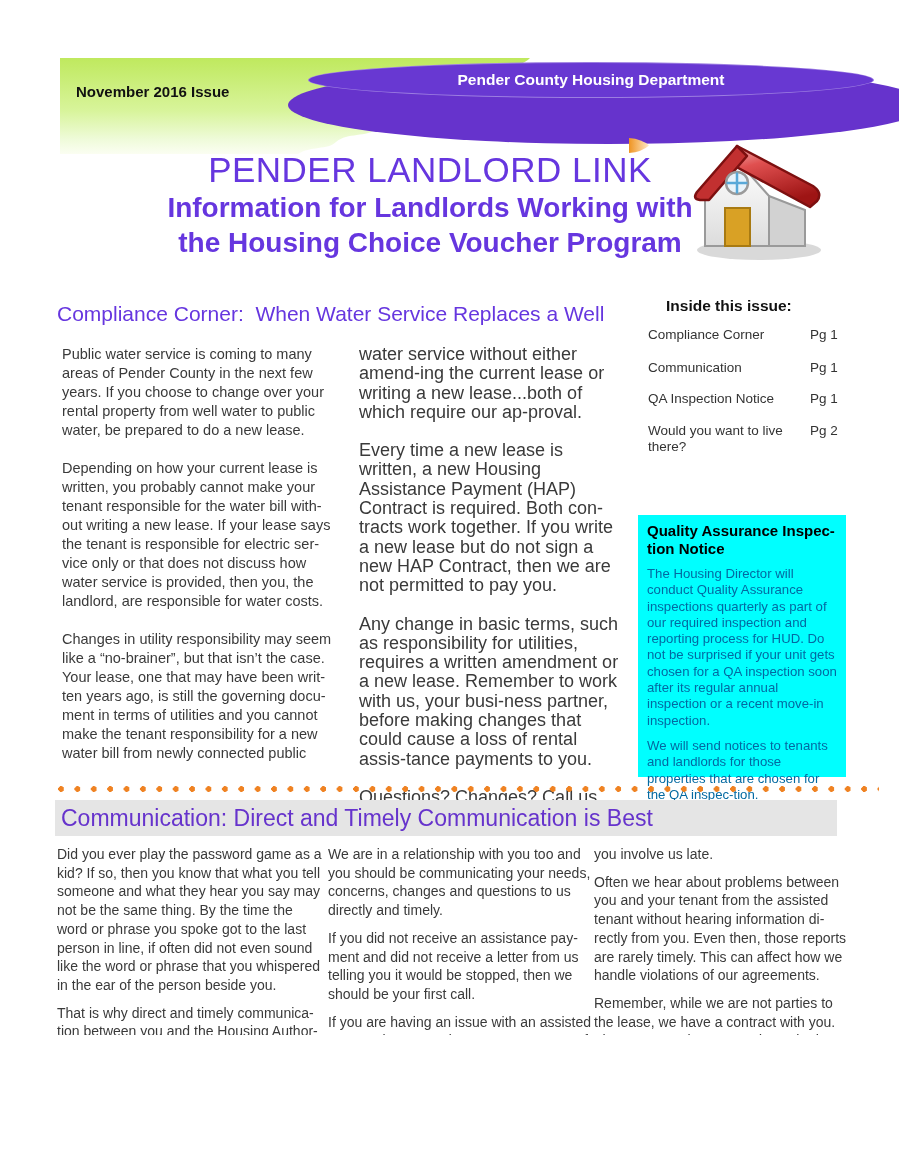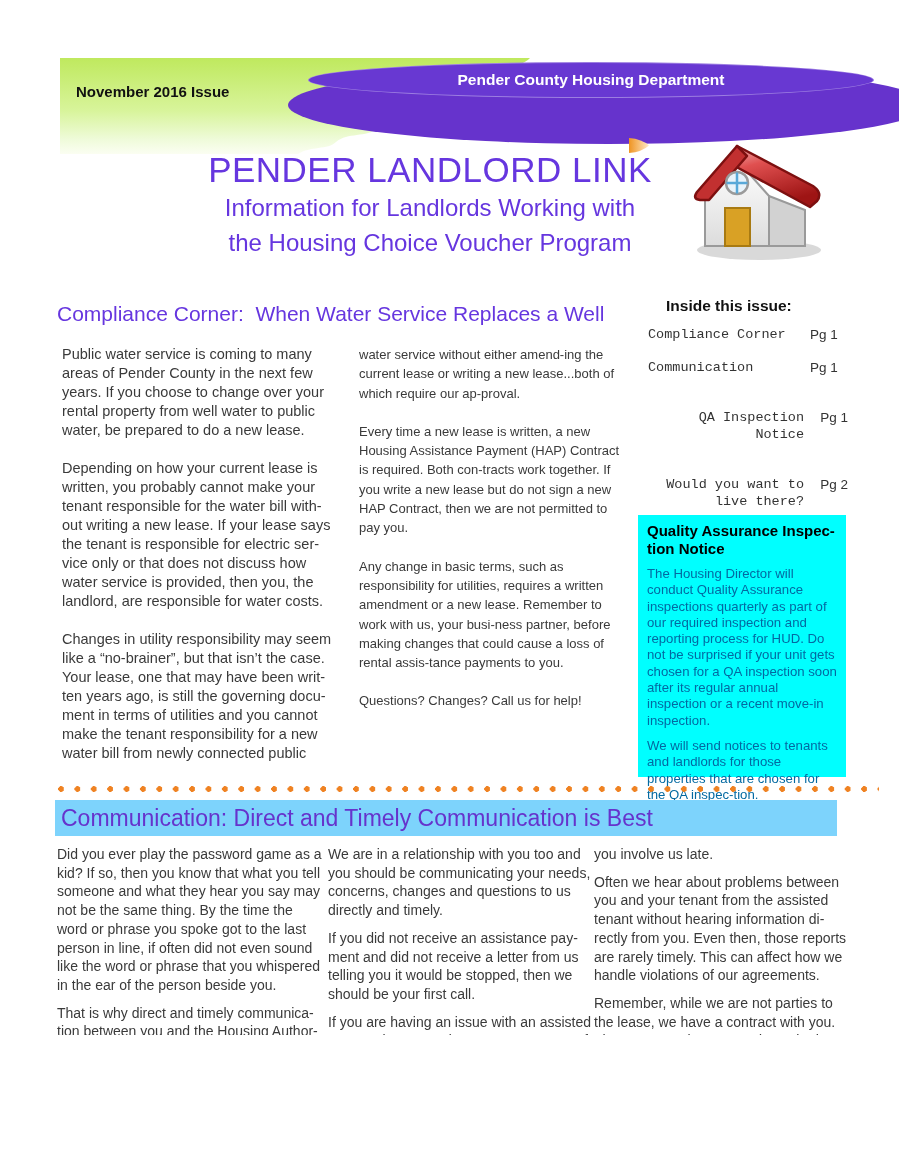--- a/index.html
+++ b/index.html
@@ -16,54 +16,54 @@
     background:#6633cc; border-radius:50%;
   }
   .ellipse-front {
     position:absolute; left:308px; top:62px; width:566px; height:36px;
     background:#6838d2; border-radius:50%; border:1px solid rgba(255,255,255,.35);
     display:flex; align-items:center; justify-content:center;
   }
   .ellipse-front span { color:#ffffff; font-weight:bold; font-size:15.5px; }
   .masthead-title { position:absolute; left:150px; top:150px; width:560px; text-align:center; color:#6636df; }
   .masthead-title .t1 { font-size:35px; line-height:40px; letter-spacing:.5px; }
-  .masthead-title .t2 { font-size:24px; line-height:35px; }
+  .masthead-title .t2 { font-size:28px; line-height:35px;font-weight:bold; }
   .pennant { position:absolute; left:628px; top:137px; width:22px; height:17px; }
   .house { position:absolute; left:683px; top:136px; width:150px; height:130px; }
   
   .section-heading-1 {
     position:absolute; left:57px; top:302px; width:600px;
     font-size:21px; color:#6636df; white-space:pre-wrap;
   }
   .body-col p { margin-bottom:19px; }
   .col-c1 { position:absolute; left:62px;  top:345px; width:274px; font-size:14.5px; line-height:19px; }
-  .col-c2 { position:absolute; left:359px; top:345px; width:264px; font-size:13px; line-height:19.3px; }
+  .col-c2 { position:absolute; left:359px; top:345px; width:264px; font-size:18px; line-height:19.3px; }
   
   .inside { position:absolute; left:648px; top:297px; width:200px; }
   .inside-heading { font-size:15.5px; font-weight:bold; color:#111; padding-left:18px; margin-bottom:12px; }
   .inside-row { display:flex; font-size:13.5px; color:#333; line-height:16.5px; }
-  .inside-row .lbl { flex:1; padding-right:6px;font-family:Liberation Mono, monospace; }
+  .inside-row .lbl { flex:1; padding-right:0; }
   .inside-row .pg  { width:38px; flex:none; }
-  .gap-s { margin-top:16px; } .gap-l { margin-top:34px;text-align:right; }
+  .gap-s { margin-top:16px; } .gap-l { margin-top:15px; }
   
   .qa-box {
     position:absolute; left:638px; top:515px; width:208px; height:262px;
     background:#00ffff; padding:7px 9px 6px 9px;
   }
   .qa-box h3 { font-size:15px; line-height:17.5px; color:#000; margin-bottom:9px; }
   .qa-box p  { font-size:13.2px; line-height:16.3px; color:#0369a1; margin-bottom:9px; }
   
   .dotted-divider {
     position:absolute; left:57px; top:785px; width:822px; height:8px;
     background-image:radial-gradient(circle 3px at 4px 4px, #ef8222 2.7px, rgba(0,0,0,0) 3px);
     background-size:16.4px 8px; background-repeat:repeat-x;
   }
   .yellow-bar {
     position:absolute; left:55px; top:800px; width:782px; height:36px;
-    background:#7dd3fc; display:flex; align-items:center;
+    background:#e5e5e5; display:flex; align-items:center;
   }
   .yellow-bar span { color:#6633cc; font-size:23px; padding-left:6px; }
   
   .comm p { margin-bottom:9px; }
   .col-m1 { position:absolute; left:57px;  top:845px; width:266px; font-size:14px; line-height:18.7px; }
   .col-m2 { position:absolute; left:328px; top:845px; width:264px; font-size:14px; line-height:18.7px; }
   .col-m3 { position:absolute; left:594px; top:845px; width:260px; font-size:14px; line-height:18.7px; }
 </style>
 </head>
 <body>

